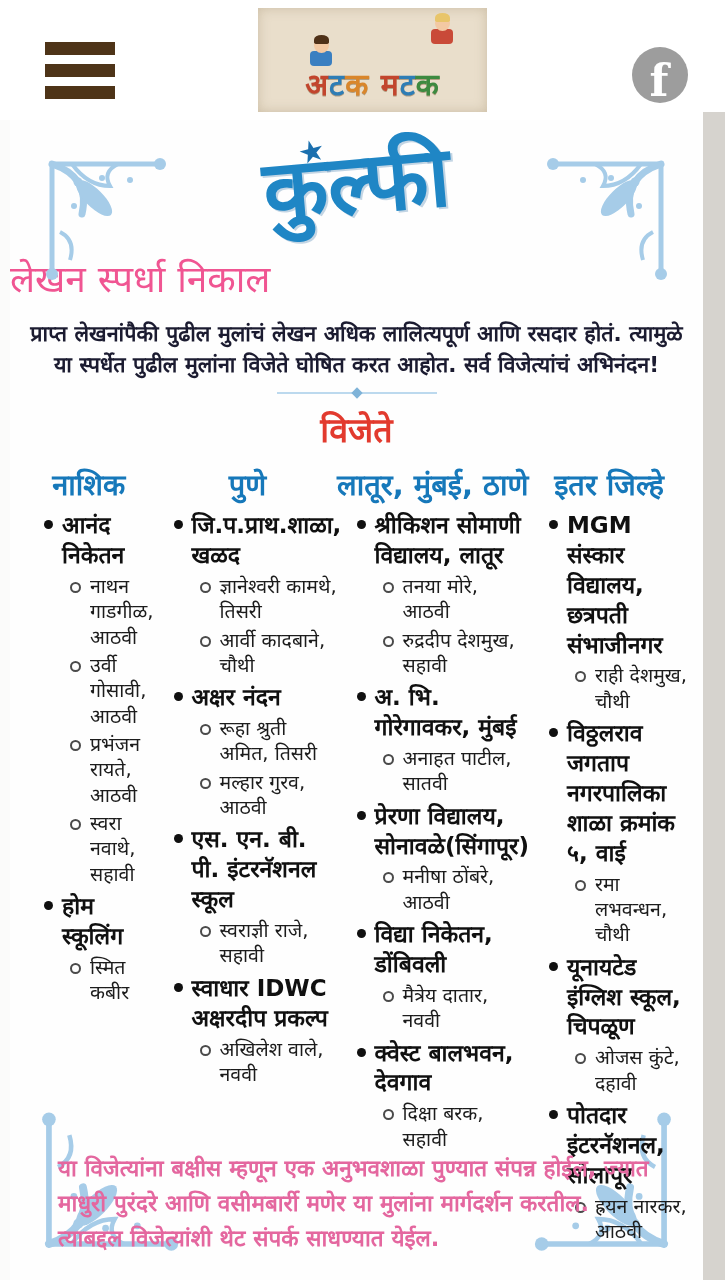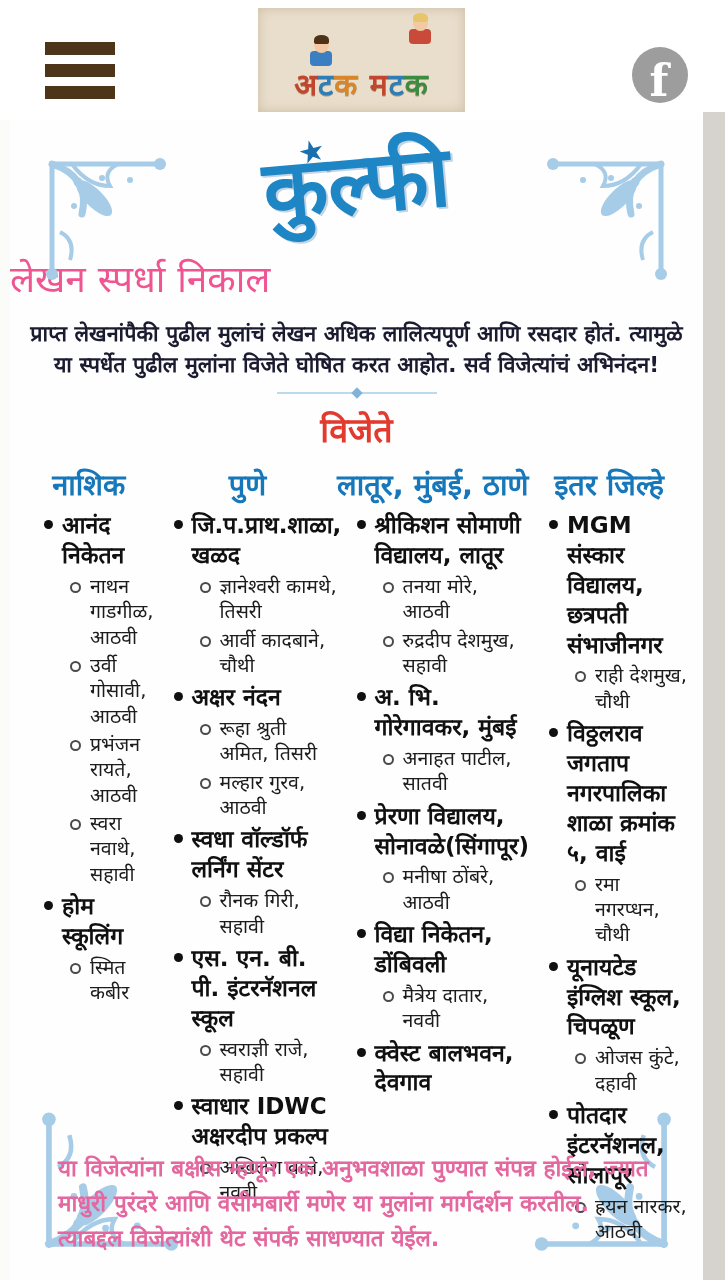--- a/index.html
+++ b/index.html
@@ -9,21 +9,21 @@
   }
   *{box-sizing:border-box; margin:0; padding:0;}
   html,body{width:725px; height:1280px; overflow:hidden;}
   body{font-family:"DejaVu Sans","Liberation Sans",sans-serif; background:#fbfbfa; position:relative;}
 
   
   .header{position:absolute; left:0; top:0; width:725px; height:120px; background:#ffffff;}
   .hamburger{position:absolute; left:45px; top:42px; width:70px; height:57px; cursor:pointer;}
   .hamburger .bar{height:13px; background:var(--brown); margin-bottom:9px;}
   .hamburger .bar:last-child{margin-bottom:0;}
-  .logo{position:absolute; left:258px; top:8px; width:207px; height:104px; background:var(--logo-bg);
+  .logo{position:absolute; left:258px; top:8px; width:229px; height:104px; background:var(--logo-bg);
         box-shadow:inset 0 0 12px rgba(150,130,95,.35); overflow:hidden; cursor:pointer;}
   .logo-text{position:absolute; bottom:8px; width:100%; text-align:center; font-size:30px; font-weight:800;
              letter-spacing:1px; text-shadow:0 1px 0 rgba(110,80,40,.45);}
   .kid{position:absolute; width:26px;}
   .kid .head{width:15px; height:15px; border-radius:50%; background:#f3c9a3; margin:0 auto; position:relative;}
   .kid .hair{position:absolute; top:-3px; left:0; right:0; height:9px; border-radius:50% 50% 20% 20%;}
   .kid .torso{width:22px; height:15px; border-radius:4px; margin:-2px auto 0;}
   .kid-left{left:50px; top:30px;} .kid-left .hair{background:#4f3118;} .kid-left .torso{background:#3a7fc1;}
   .kid-right{right:32px; top:8px;} .kid-right .hair{background:#e8c56a;} .kid-right .torso{background:#c94a38;}
   .fb{position:absolute; right:37px; top:47px; width:56px; height:56px; border-radius:50%;
@@ -184,26 +184,20 @@
               </ul>
             </li>
             <li class="school">
               <div class="school-name">अक्षर नंदन</div>
               <ul class="students">
                 <li class="student">रूहा श्रुती अमित, तिसरी</li>
                 <li class="student">मल्हार गुरव, आठवी</li>
               </ul>
             </li>
             <li class="school">
-              <div class="school-name">स्वधा वॉल्डॉर्फ लर्निंग सेंटर</div>
-              <ul class="students">
-                <li class="student">रौनक गिरी, सहावी</li>
-              </ul>
-            </li>
-            <li class="school">
               <div class="school-name">एस. एन. बी. पी. इंटरनॅशनल स्कूल</div>
               <ul class="students">
                 <li class="student">स्वराज्ञी राजे, सहावी</li>
               </ul>
             </li>
             <li class="school">
               <div class="school-name">स्वाधार IDWC अक्षरदीप प्रकल्प</div>
               <ul class="students">
                 <li class="student">अखिलेश वाले, नववी</li>
               </ul>
@@ -235,36 +229,39 @@
               </ul>
             </li>
             <li class="school">
               <div class="school-name">विद्या निकेतन, डोंबिवली</div>
               <ul class="students">
                 <li class="student">मैत्रेय दातार, नववी</li>
               </ul>
             </li>
             <li class="school">
               <div class="school-name">क्वेस्ट बालभवन, देवगाव</div>
+              <ul class="students">
+                <li class="student">दिक्षा बरक, सहावी</li>
+              </ul>
             </li>
           </ul>
         </div>
         <div class="winner-section">
           <div class="city-heading">इतर जिल्हे</div>
           <ul class="school-list">
             <li class="school">
               <div class="school-name">MGM संस्कार विद्यालय, छत्रपती संभाजीनगर</div>
               <ul class="students">
                 <li class="student">राही देशमुख, चौथी</li>
               </ul>
             </li>
             <li class="school">
               <div class="school-name">विठ्ठलराव जगताप नगरपालिका शाळा क्रमांक ५, वाई</div>
               <ul class="students">
-                <li class="student">रमा नगरप्धन, चौथी</li>
+                <li class="student">रमा लभवन्धन, चौथी</li>
               </ul>
             </li>
             <li class="school">
               <div class="school-name">यूनायटेड इंग्लिश स्कूल, चिपळूण</div>
               <ul class="students">
                 <li class="student">ओजस कुंटे, दहावी</li>
               </ul>
             </li>
             <li class="school">
               <div class="school-name">पोतदार इंटरनॅशनल, सोलापूर</div>

